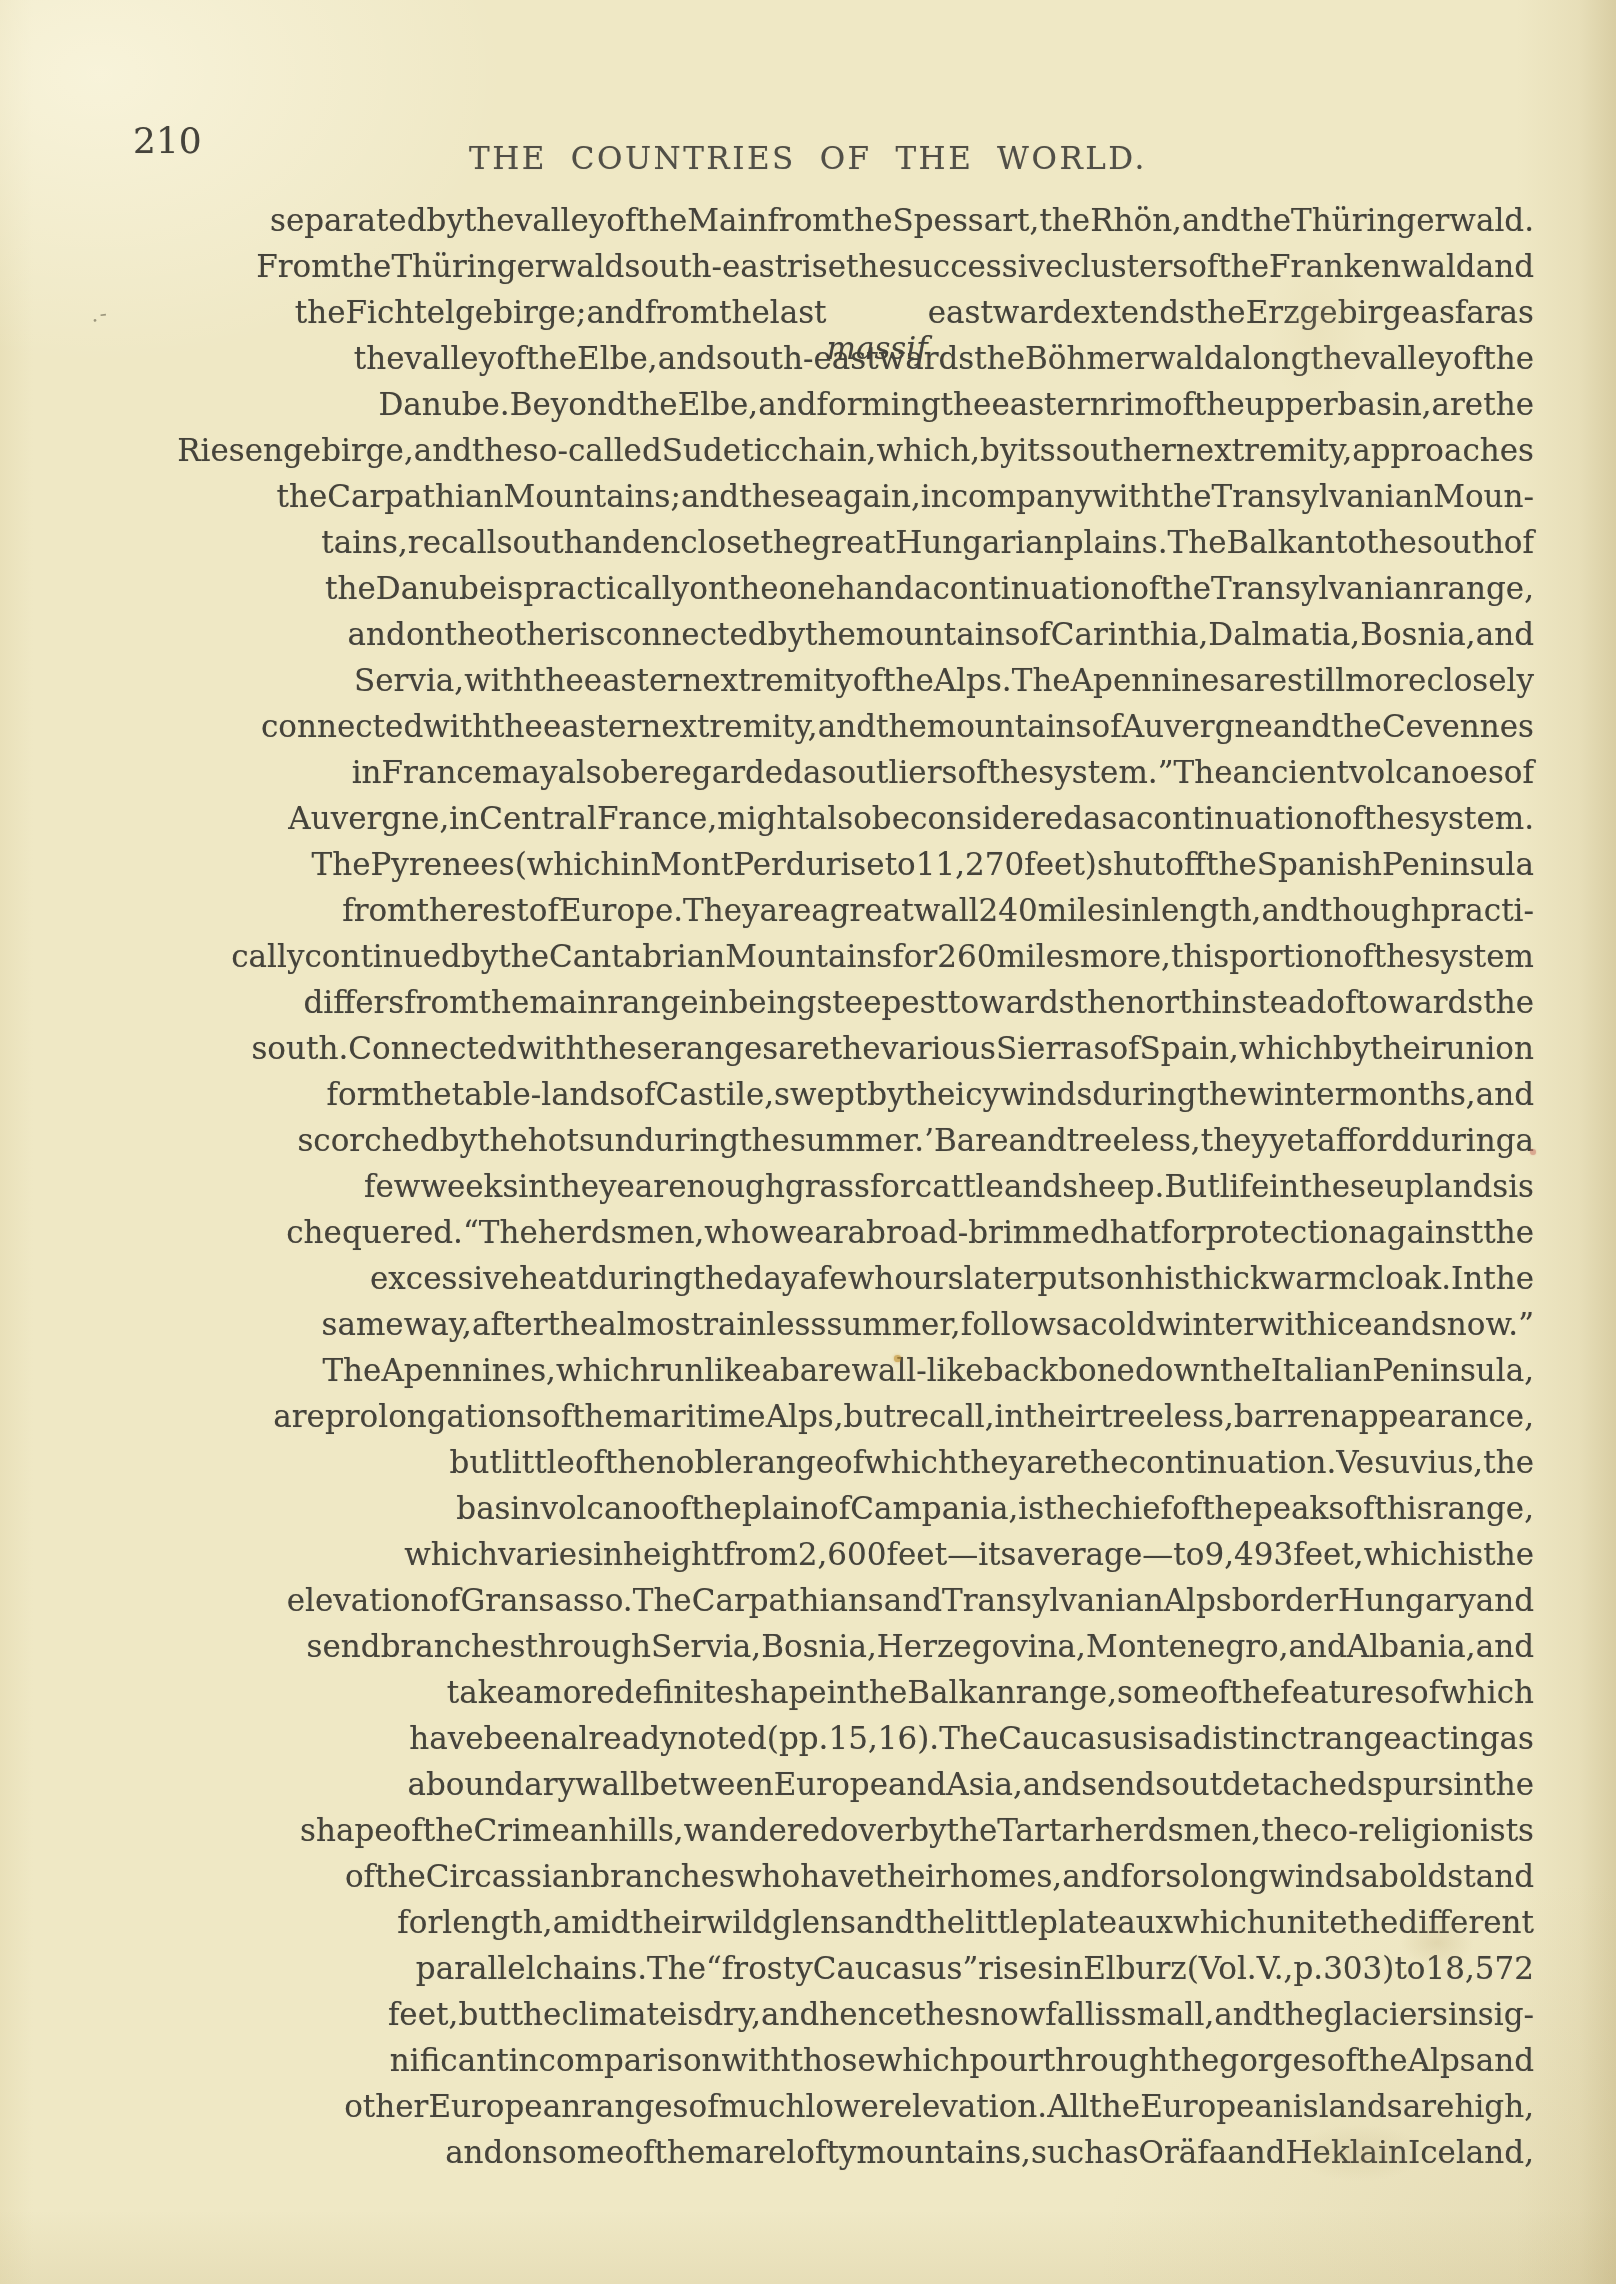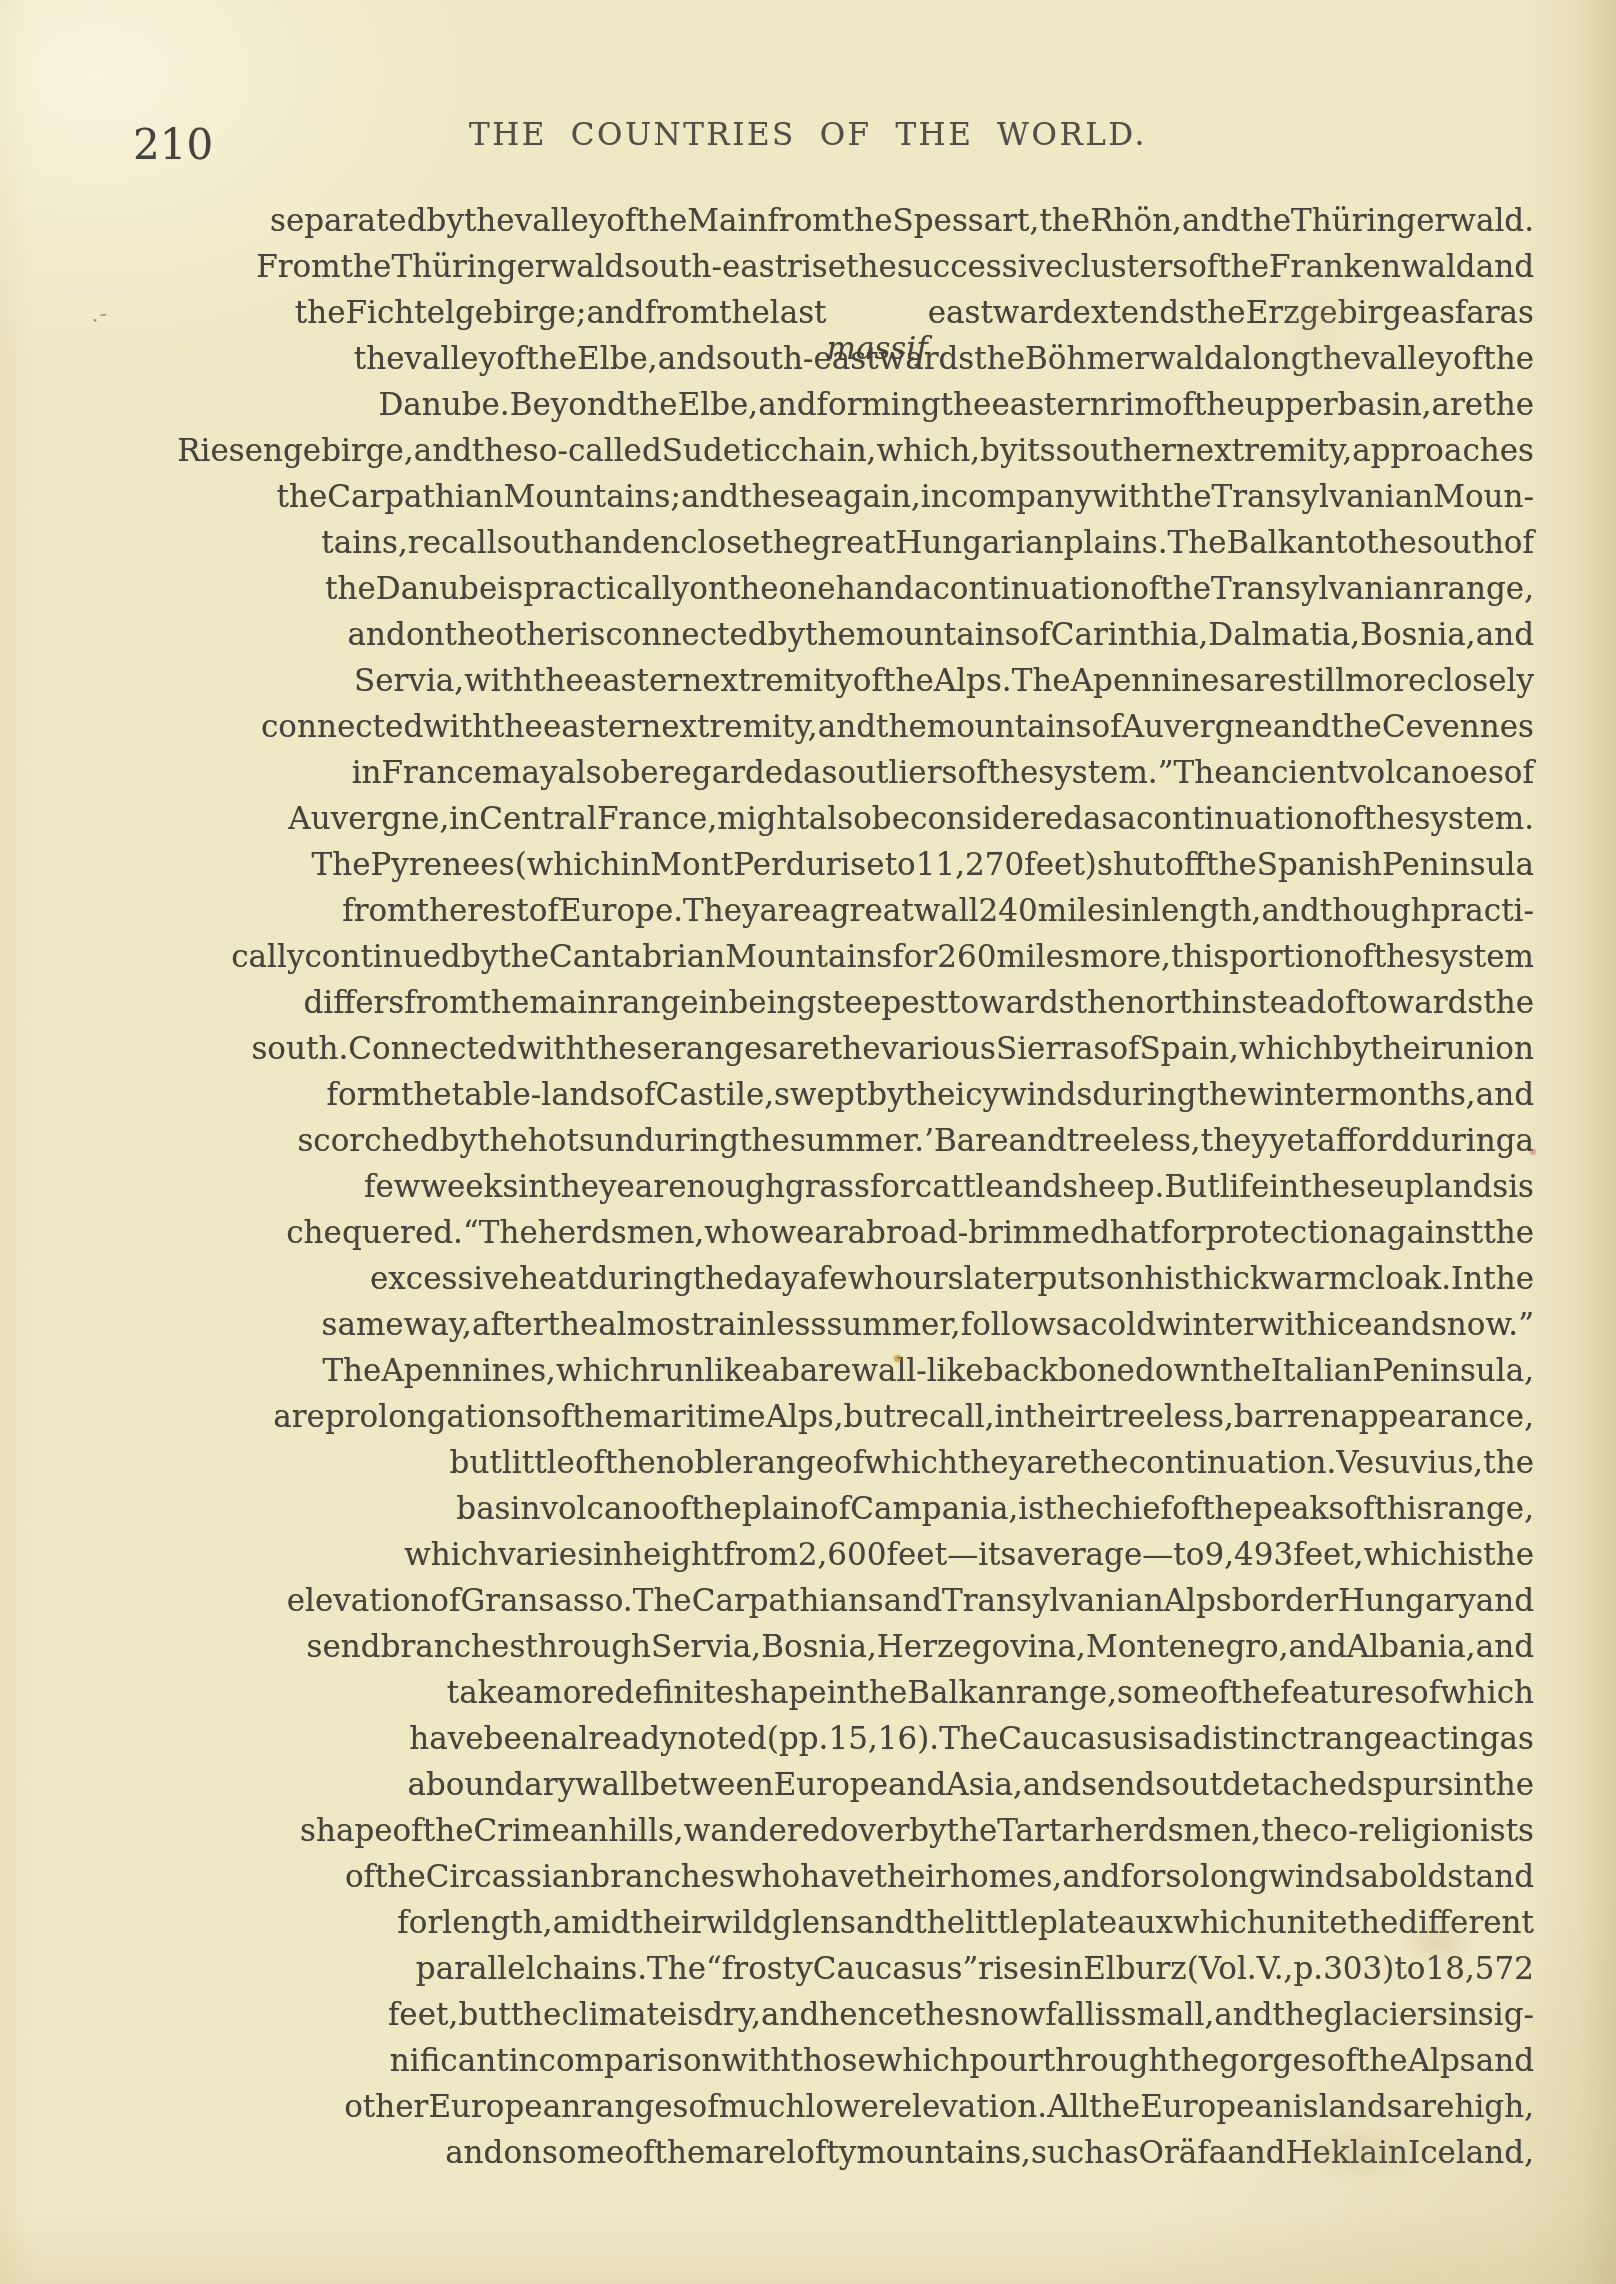--- a/index.html
+++ b/index.html
@@ -17,31 +17,31 @@
       radial-gradient(ellipse 576px 412px at 99px 74px, rgba(255,252,235,.55), rgba(255,252,235,0) 70%),
       radial-gradient(ellipse 741px 576px at 100% 100%, rgba(190,172,120,.22), rgba(190,172,120,0) 70%),
       linear-gradient(to right, rgba(214,200,150,.25) 0, rgba(214,200,150,0) 33px),
       linear-gradient(to left, rgba(180,162,108,.38) 0, rgba(196,180,128,.18) 37px, rgba(196,180,128,0) 99px),
       linear-gradient(to top, rgba(198,182,130,.20) 0, rgba(198,182,130,0) 74px),
       var(--paper);
     font-family:"DejaVu Serif","Liberation Serif",serif;
     color:var(--ink);
   }
   .running-title{
-    position:absolute;top:116px;left:0;width:100%;
+    position:absolute;top:140px;left:0;width:100%;
     text-align:center;
     font-size:31px;
     letter-spacing:2.5px;
     word-spacing:11.5px;
     color:var(--header-ink);
     text-shadow:0 0 0.8px rgba(81,79,71,.35);
   }
   .pagenum{
     position:absolute;left:133px;top:120px;
-    font-size:42px;
+    font-size:36px;
     color:var(--ink);
     text-shadow:0 0 0.8px rgba(69,67,59,.3);
     text-align:right;
   }
   .margin-mark{
     position:absolute;left:91px;top:301px;
     font-size:21.4px;
     letter-spacing:1.6px;
     color:rgba(99,93,74,.6);
     transform:rotate(-6deg);

